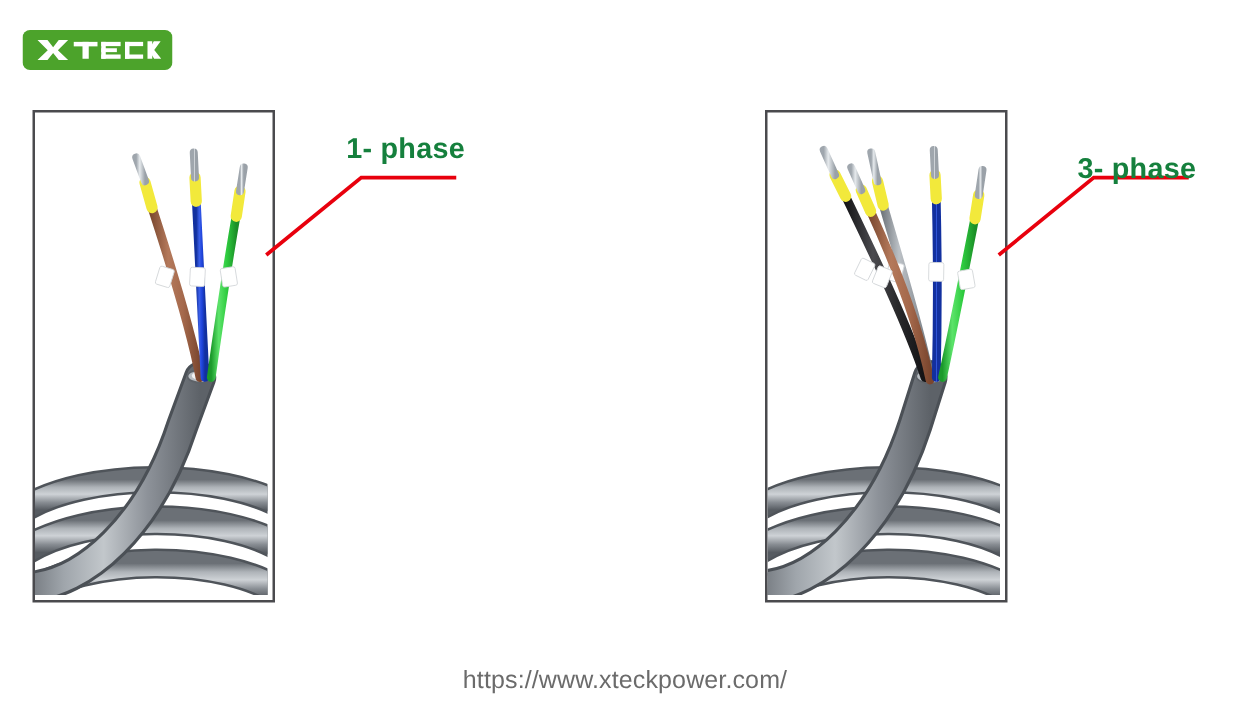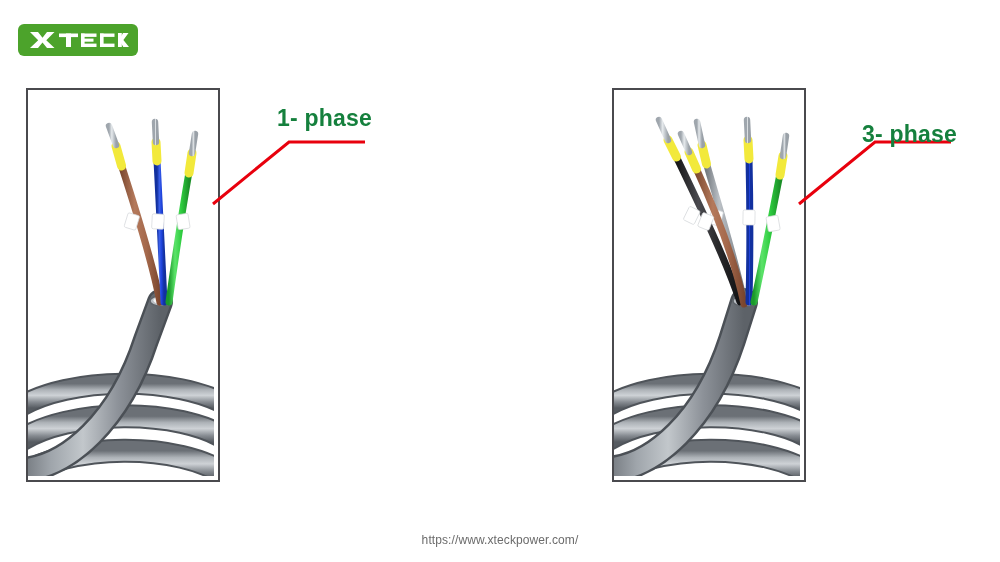--- a/index.html
+++ b/index.html
@@ -66,21 +66,21 @@
   #label-1phase { left: 277px; top: 105px; }
   #label-3phase { left: 862px; top: 105px; margin-top: 16px; }
 
   
   #footer-url {
     position: absolute;
     left: 0;
     right: 0;
     top: 533px;
     text-align: center;
-    font-size: 12px;
+    font-size: 20px;
     color: #6b6b6b;
     letter-spacing: 0.1px;
   }
 </style>
 </head>
 <body>
 
 <div id="brand-logo">
   <svg width="120" height="32" viewBox="0 0 120 32">
     <rect x="0" y="0" width="120" height="32" rx="6" ry="6" fill="#4CA32B"></rect>

